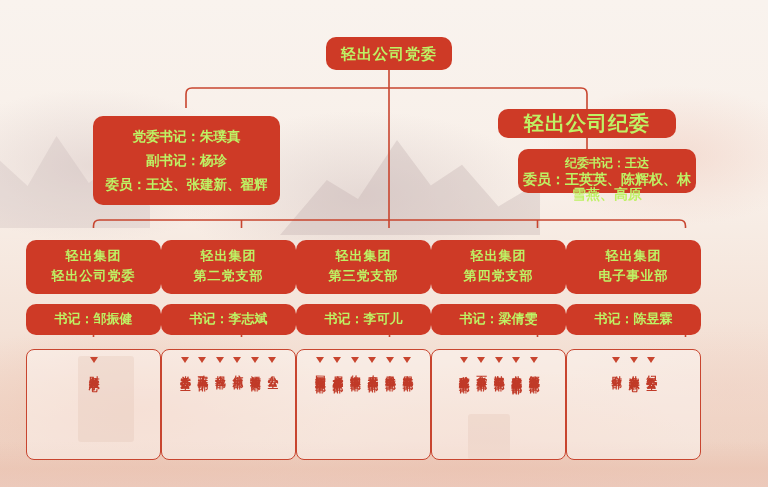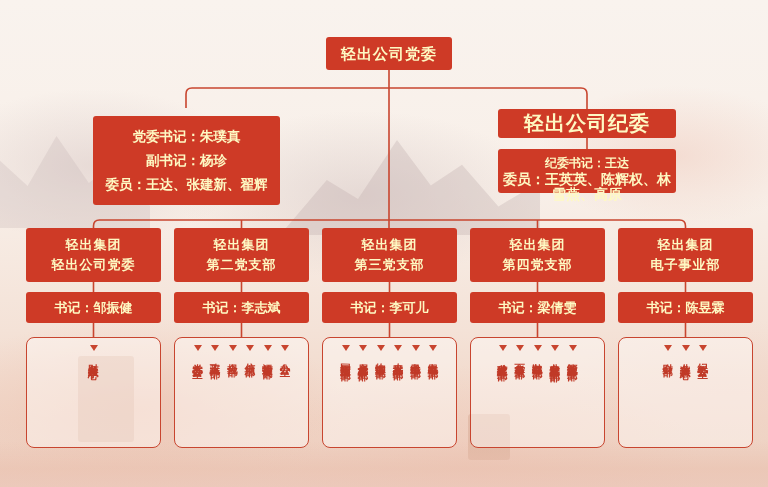--- a/index.html
+++ b/index.html
@@ -21,30 +21,30 @@
   .peak2{left:-20px;top:128px;width:170px;height:100px;background:rgba(200,183,182,.30);
     clip-path:polygon(0 100%,10% 30%,28% 58%,45% 8%,64% 55%,80% 34%,100% 78%,100% 100%,0 100%);}
   .tower{position:absolute;pointer-events:none;background:rgba(198,141,112,.28);border-radius:3px;}
   .tower1{left:78px;top:356px;width:56px;height:86px;}
   .tower2{left:468px;top:414px;width:42px;height:46px;}
   .bottom-band{position:absolute;left:0;right:0;bottom:0;height:46px;pointer-events:none;
     background:linear-gradient(180deg,rgba(236,198,182,0) 0%,rgba(234,192,174,.55) 60%,rgba(236,198,184,.65) 100%);}
 
   svg.lines{position:absolute;left:0;top:0;z-index:1;}
   .node{position:absolute;z-index:2;box-sizing:border-box;text-align:center;}
-  .solid{background:#ce3a26;color:#fef9c3;border-radius:3px;}
+  .solid{background:#ce3a26;color:#bef264;border-radius:10px;}
   .root-box{left:326px;top:37px;width:126px;height:33px;line-height:33px;font-size:15px;font-weight:bold;letter-spacing:1px;}
   .committee-box{left:93px;top:116px;width:187px;height:89px;padding-top:9px;}
   .committee-box div{font-size:13.5px;font-weight:bold;line-height:24px;}
   .disc-title-box{left:498px;top:109px;width:178px;height:29px;line-height:29px;font-size:20px;font-weight:bold;letter-spacing:1px;}
-  .disc-members-box{left:498px;top:149px;width:178px;height:44px;padding-top:6px;}
+  .disc-members-box{left:518px;top:149px;width:178px;height:44px;padding-top:6px;}
   .disc-members-box .l1{font-size:12px;font-weight:bold;line-height:17px;}
   .disc-members-box .l2{font-size:14px;font-weight:bold;line-height:15px;}
 
-  .branches-row{position:absolute;left:26px;top:228px;width:727px;z-index:2;display:flex;justify-content:space-between;}
+  .branches-row{position:absolute;left:26px;top:240px;width:727px;z-index:2;display:flex;justify-content:flex-start;font-family:Liberation Mono, monospace;}
   .branch{width:135px;display:flex;flex-direction:column;align-items:center;}
   .branch .header{width:135px;height:54px;padding-top:7px;box-sizing:border-box;}
   .branch .header div{font-size:13px;font-weight:bold;line-height:20px;letter-spacing:1px;}
   .branch .secretary{width:135px;height:31px;line-height:31px;font-size:13px;font-weight:bold;margin-top:10px;}
   .leaf{width:135px;height:111px;margin-top:14px;box-sizing:border-box;
     background:rgba(255,253,250,.45);border:1.5px solid #c8452f;border-radius:8px;
     display:flex;justify-content:center;gap:7px;padding:7px 4px 4px 4px;overflow:hidden;}
   .dept-col{display:flex;flex-direction:column;align-items:center;}
   .tri{width:0;height:0;border-left:4px solid transparent;border-right:4px solid transparent;
     border-top:6px solid #c8452f;margin-bottom:4px;}

